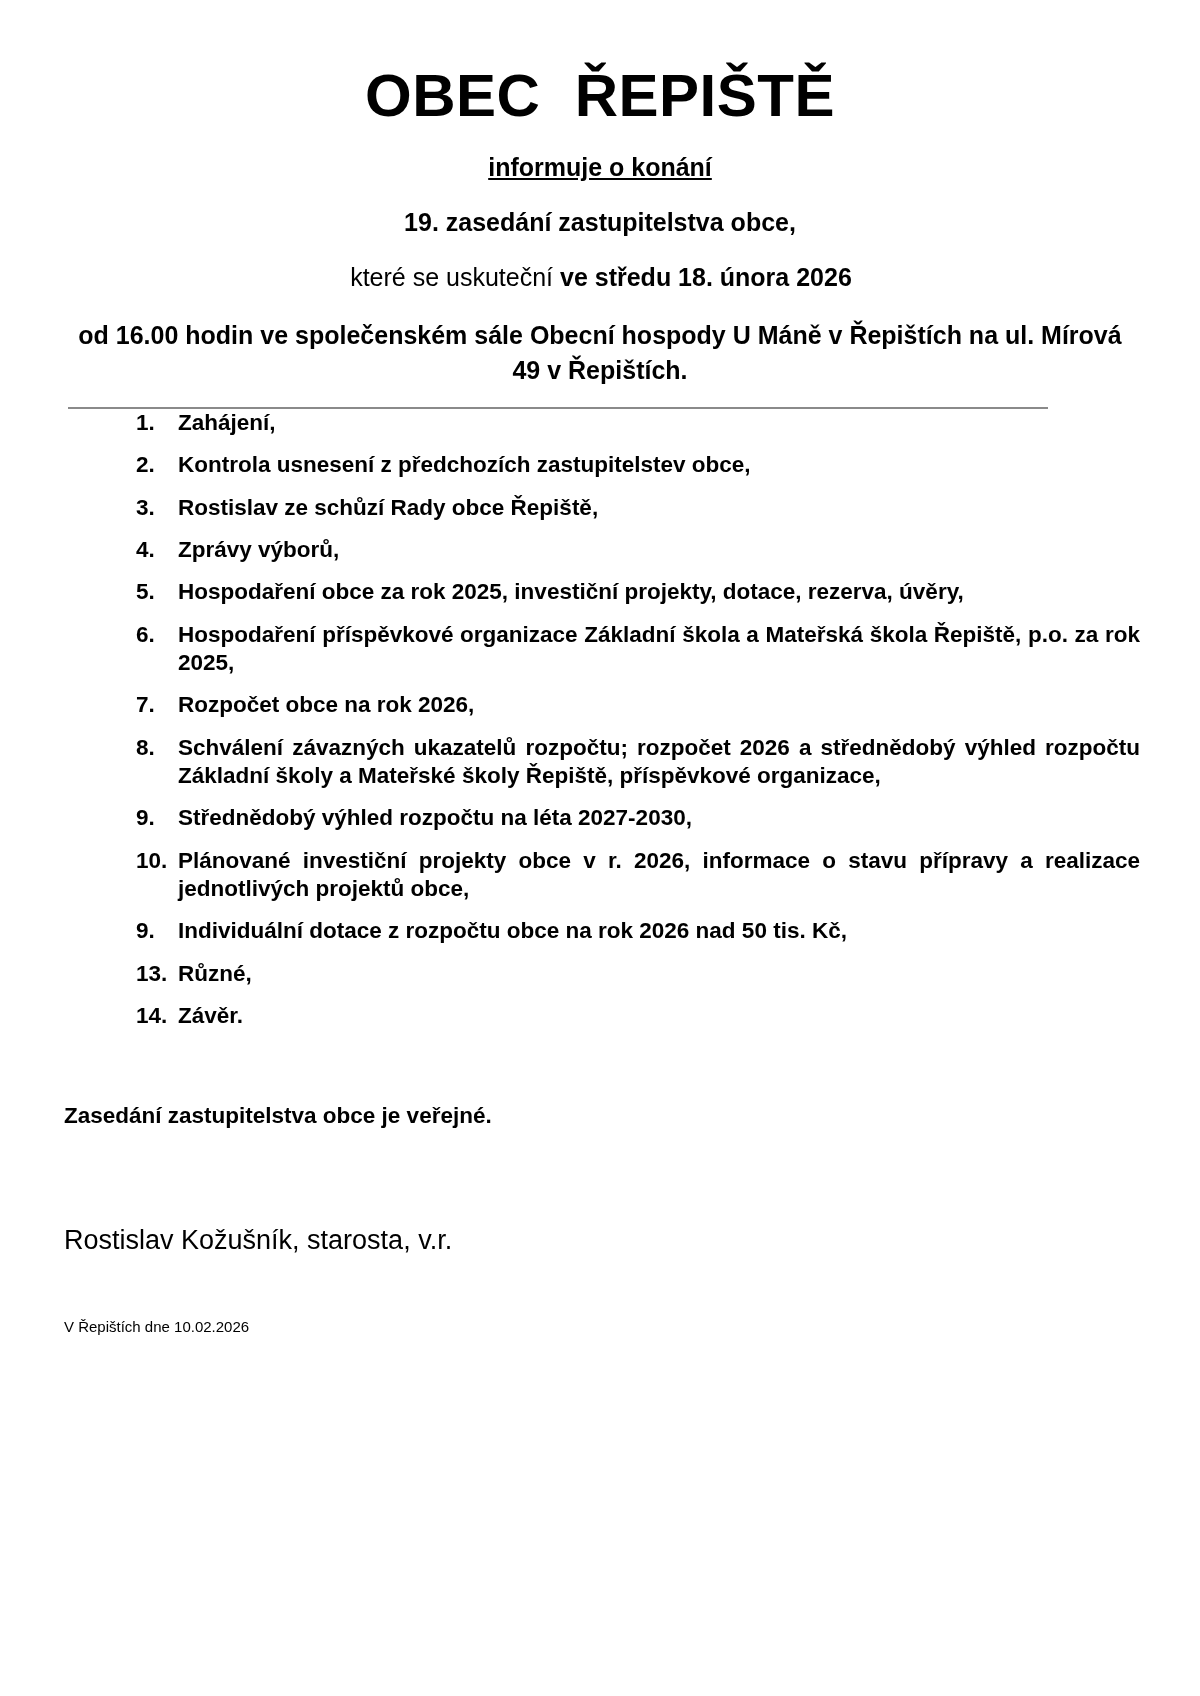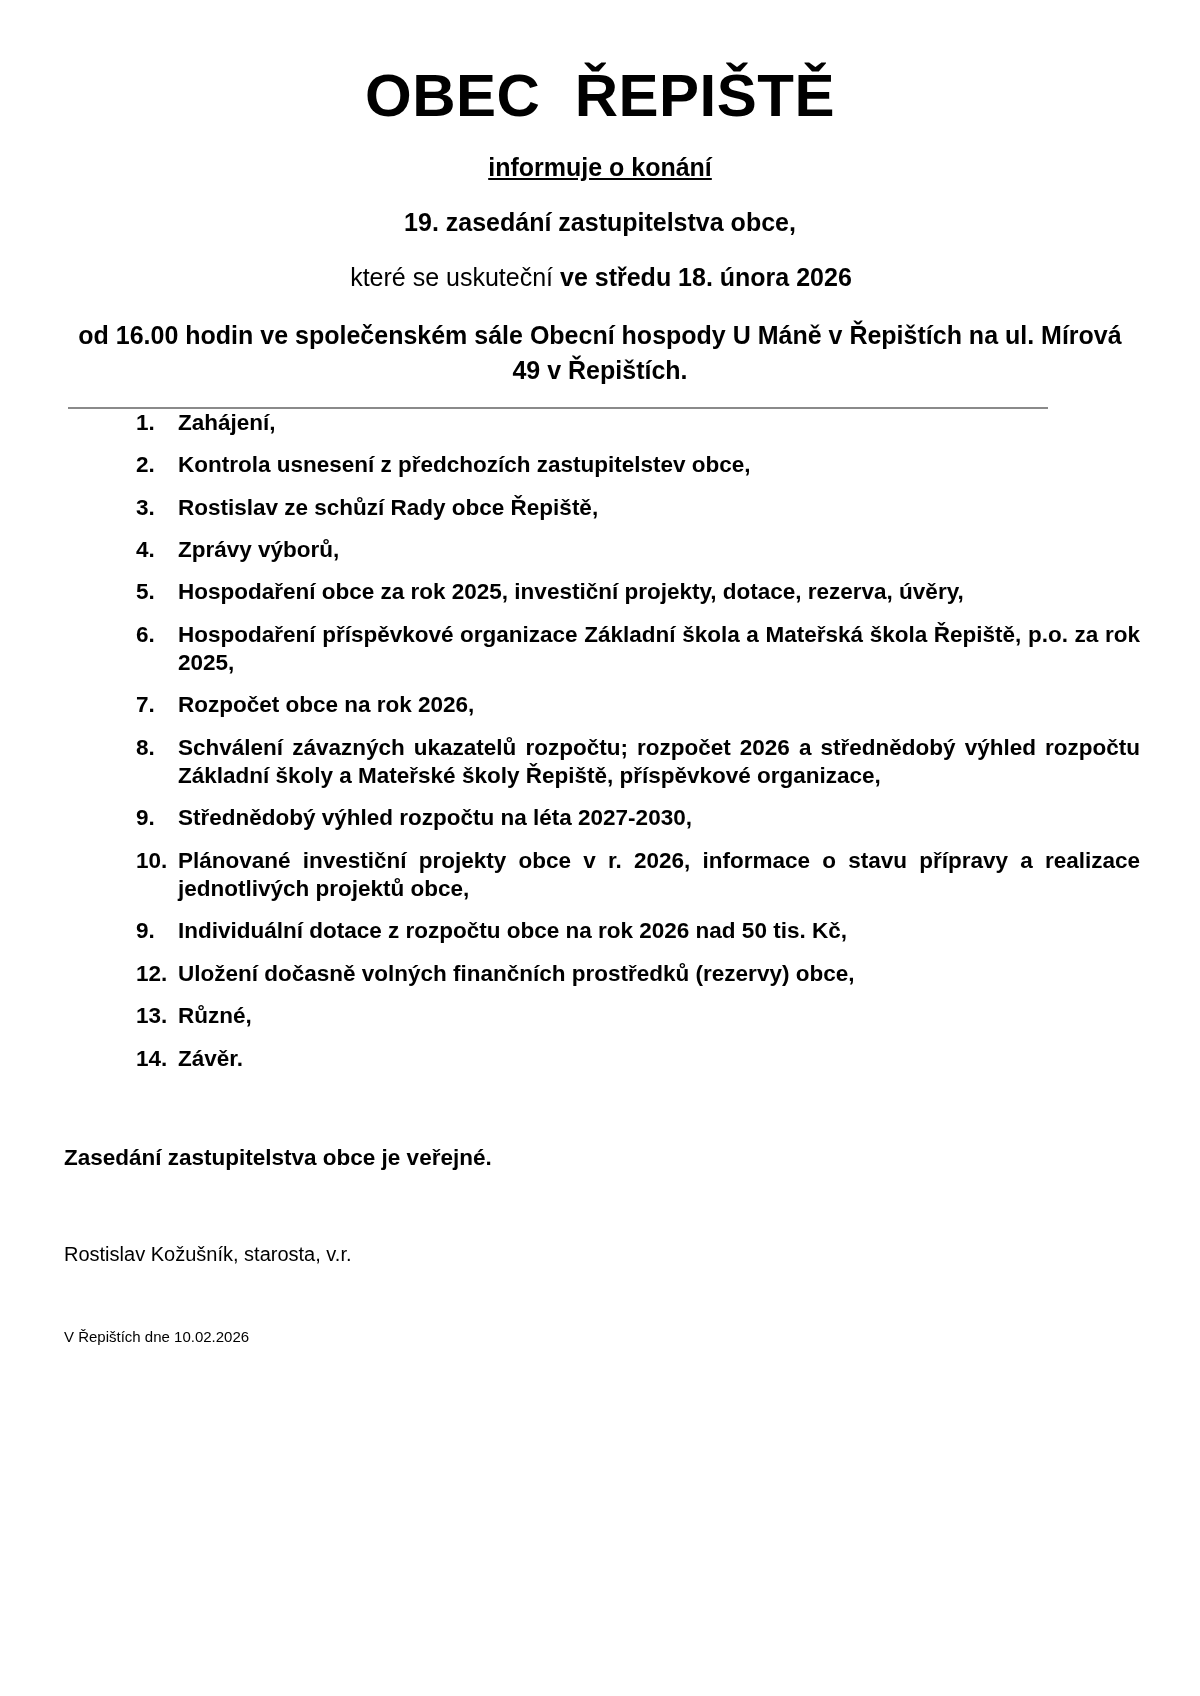--- a/index.html
+++ b/index.html
@@ -115,23 +115,23 @@
   
   .footer {
     padding: 0 60px 0 64px;
   }
   .public-note {
     font-size: 22.5px;
     font-weight: bold;
     margin: 72px 0 0 0;
   }
   .signature {
-    font-size: 20px;
+    font-size: 27px;
     font-weight: normal;
-    margin: 72px 0 0 0;
+    margin: 96px 0 0 0;
   }
   .place-date {
     font-size: 15px;
     font-weight: normal;
     margin: 62px 0 16px 0;
   }
 </style>
 </head>
 <body>
 
@@ -155,21 +155,20 @@
         <li class="narrow"><span class="num">2.</span><span class="txt">Kontrola usnesení z předchozích zastupitelstev obce,</span></li>
         <li class="narrow"><span class="num">3.</span><span class="txt">Rostislav ze schůzí Rady obce Řepiště,</span></li>
         <li class="narrow"><span class="num">4.</span><span class="txt">Zprávy výborů,</span></li>
         <li class="narrow"><span class="num">5.</span><span class="txt">Hospodaření obce za rok 2025, investiční projekty, dotace, rezerva, úvěry,</span></li>
         <li><span class="num">6.</span><span class="txt">Hospodaření příspěvkové organizace Základní škola a Mateřská škola Řepiště, p.o. za rok 2025,</span></li>
         <li class="narrow"><span class="num">7.</span><span class="txt">Rozpočet obce na rok 2026,</span></li>
         <li><span class="num">8.</span><span class="txt">Schválení závazných ukazatelů rozpočtu; rozpočet 2026 a střednědobý výhled rozpočtu Základní školy a Mateřské školy Řepiště, příspěvkové organizace,</span></li>
         <li class="narrow"><span class="num">9.</span><span class="txt">Střednědobý výhled rozpočtu na léta 2027-2030,</span></li>
         <li><span class="num">10.</span><span class="txt">Plánované investiční projekty obce v r. 2026, informace o stavu přípravy a realizace jednotlivých projektů obce,</span></li>
         <li class="narrow"><span class="num">9.</span><span class="txt">Individuální dotace z rozpočtu obce na rok 2026 nad 50 tis. Kč,</span></li>
-        <li class="narrow"><span class="num">12.</span><span class="txt">Uložení dočasně volných finančních prostředků (rezervy) obce,</span></li>
         <li class="narrow"><span class="num">13.</span><span class="txt">Různé,</span></li>
         <li class="narrow"><span class="num">14.</span><span class="txt">Závěr.</span></li>
       </ol>
   </div>
 
   <div class="footer">
     <p class="public-note">Zasedání zastupitelstva obce je veřejné.</p>
     <p class="signature">Rostislav Kožušník, starosta, v.r.</p>
     <p class="place-date">V Řepištích dne 10.02.2026</p>
   </div>

